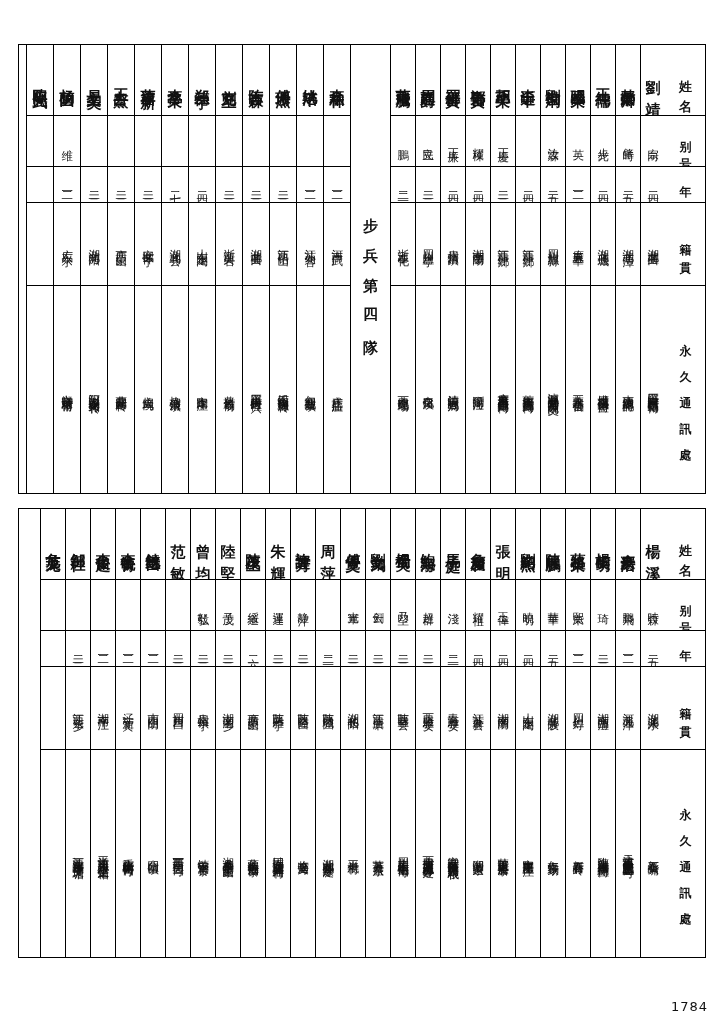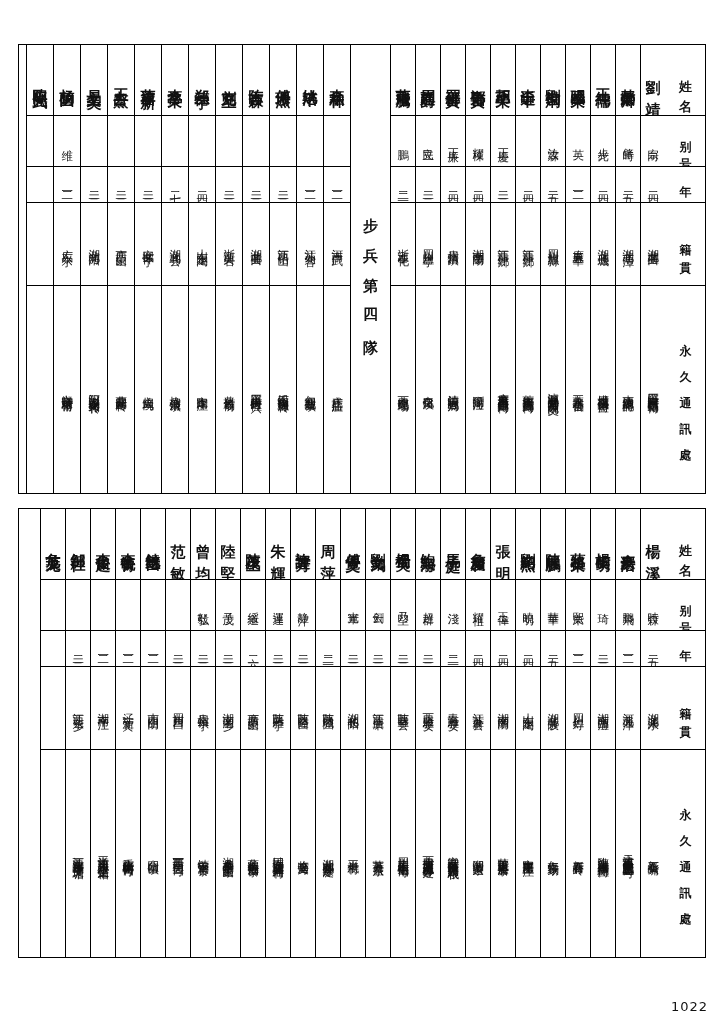--- a/index.html
+++ b/index.html
@@ -885,14 +885,14 @@
         <div class="cell" style="height: 72px;">
           <span class="vt c-name">危英龙</span>
         </div>
         <div class="cell" style="height: 52px;"></div>
         <div class="cell" style="height: 36px;"></div>
         <div class="cell" style="height: 84px;"></div>
         <div class="cell" style="height: 210px;"></div>
       </div>
     </div>
 
-  <div class="pageno">1022</div>
+  <div class="pageno">1784</div>
 </div>
 
 </body></html>

